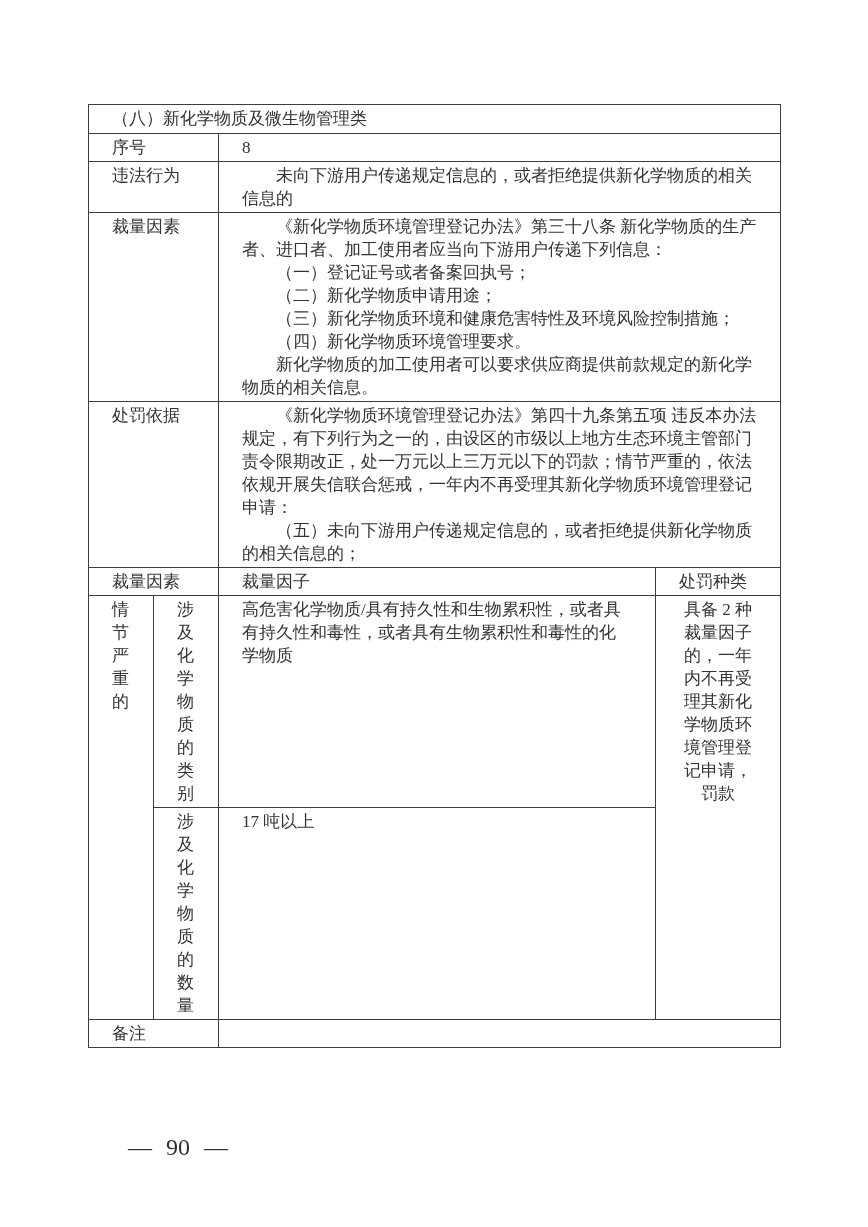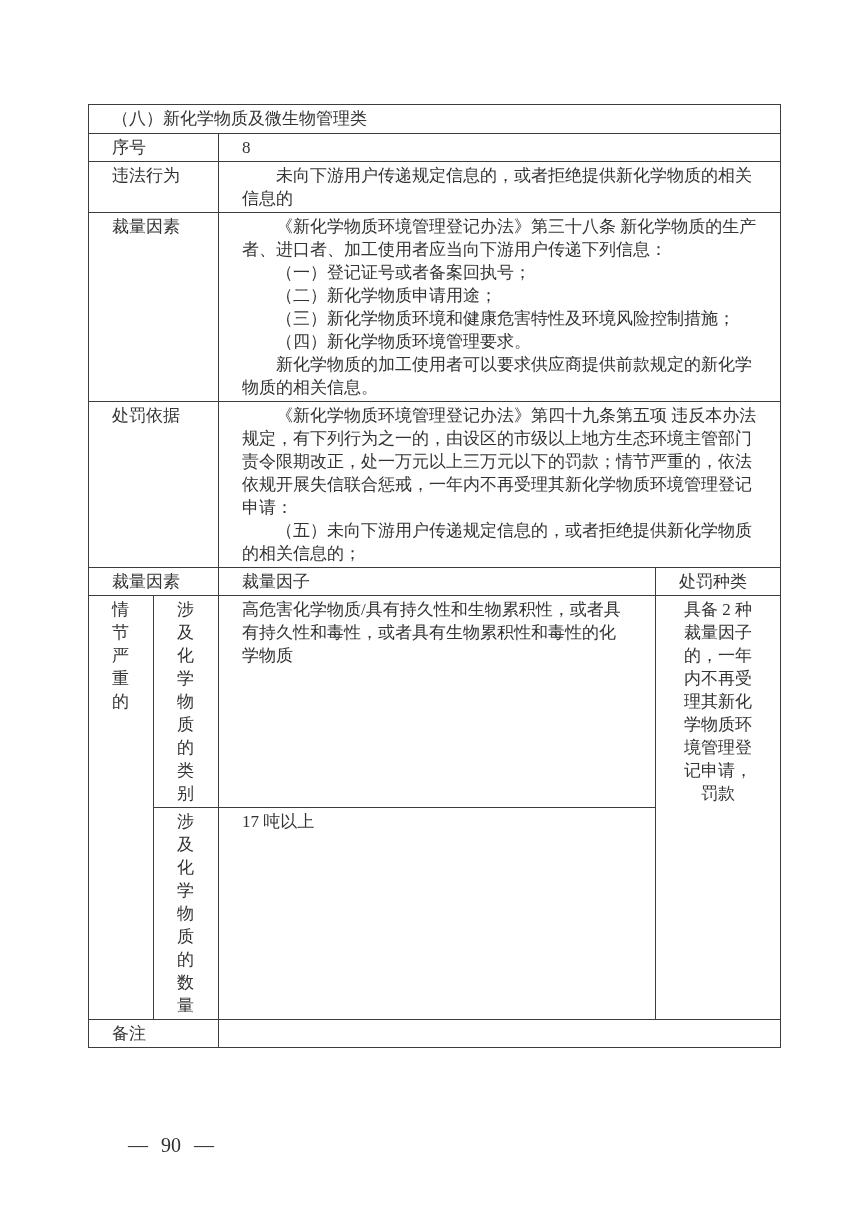--- a/index.html
+++ b/index.html
@@ -30,21 +30,21 @@
   td.cat{padding:2px 6px 2px 10px;height:24px;}
   td.lbl{padding:2px 2px 2px 8px;white-space:nowrap;}
   td.narrow{padding:2px 10px 2px 8px;}
   td.factor-val{padding:2px 8px 2px 8px;}
   td.penalty{padding:2px 12px 2px 8px;text-align:center;}
   td.hdr{padding:2px 6px 2px 8px;white-space:nowrap;margin-left:37px;}
   p.ind{margin:0;text-indent:2em;}
   .footer{
     position:absolute;
     left:128px;top:1134px;
-    font-size:20px;
+    font-size:24px;
     color:#2f2f2f;
     word-spacing:8px;
   }
 </style>
 </head>
 <body>
 
 <div class="page">
 
   <table class="doc-table">

